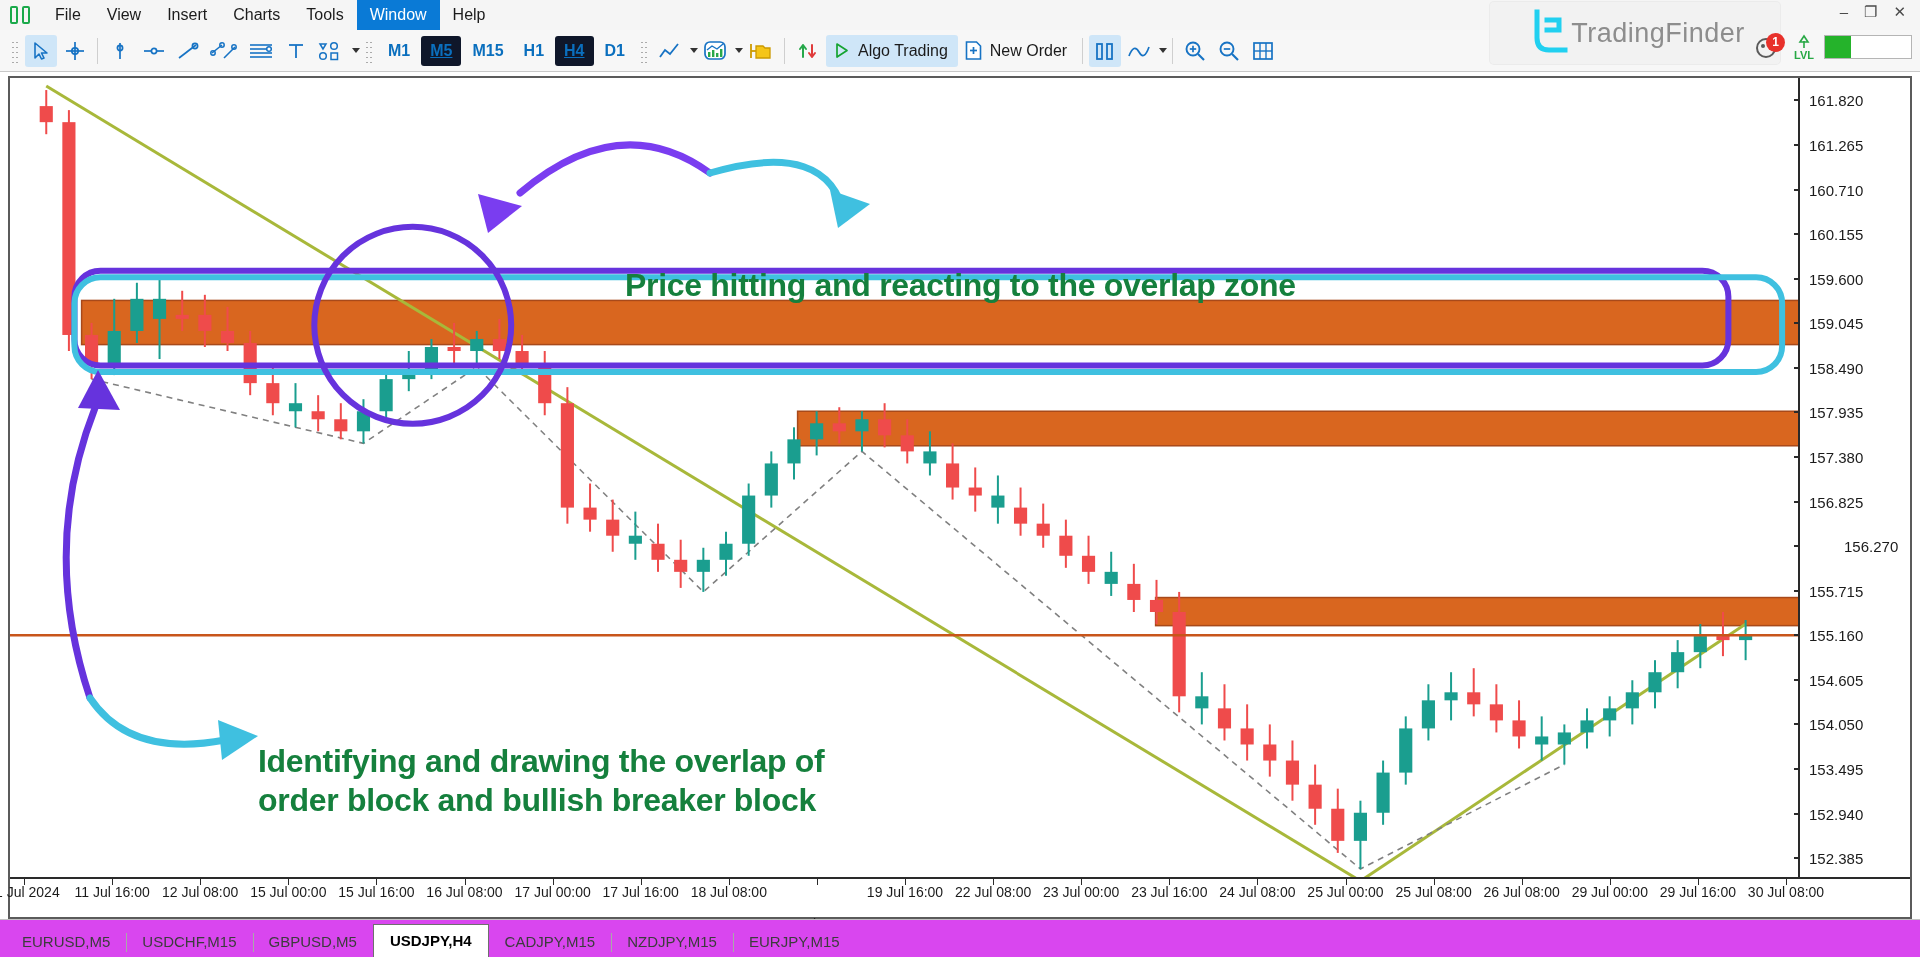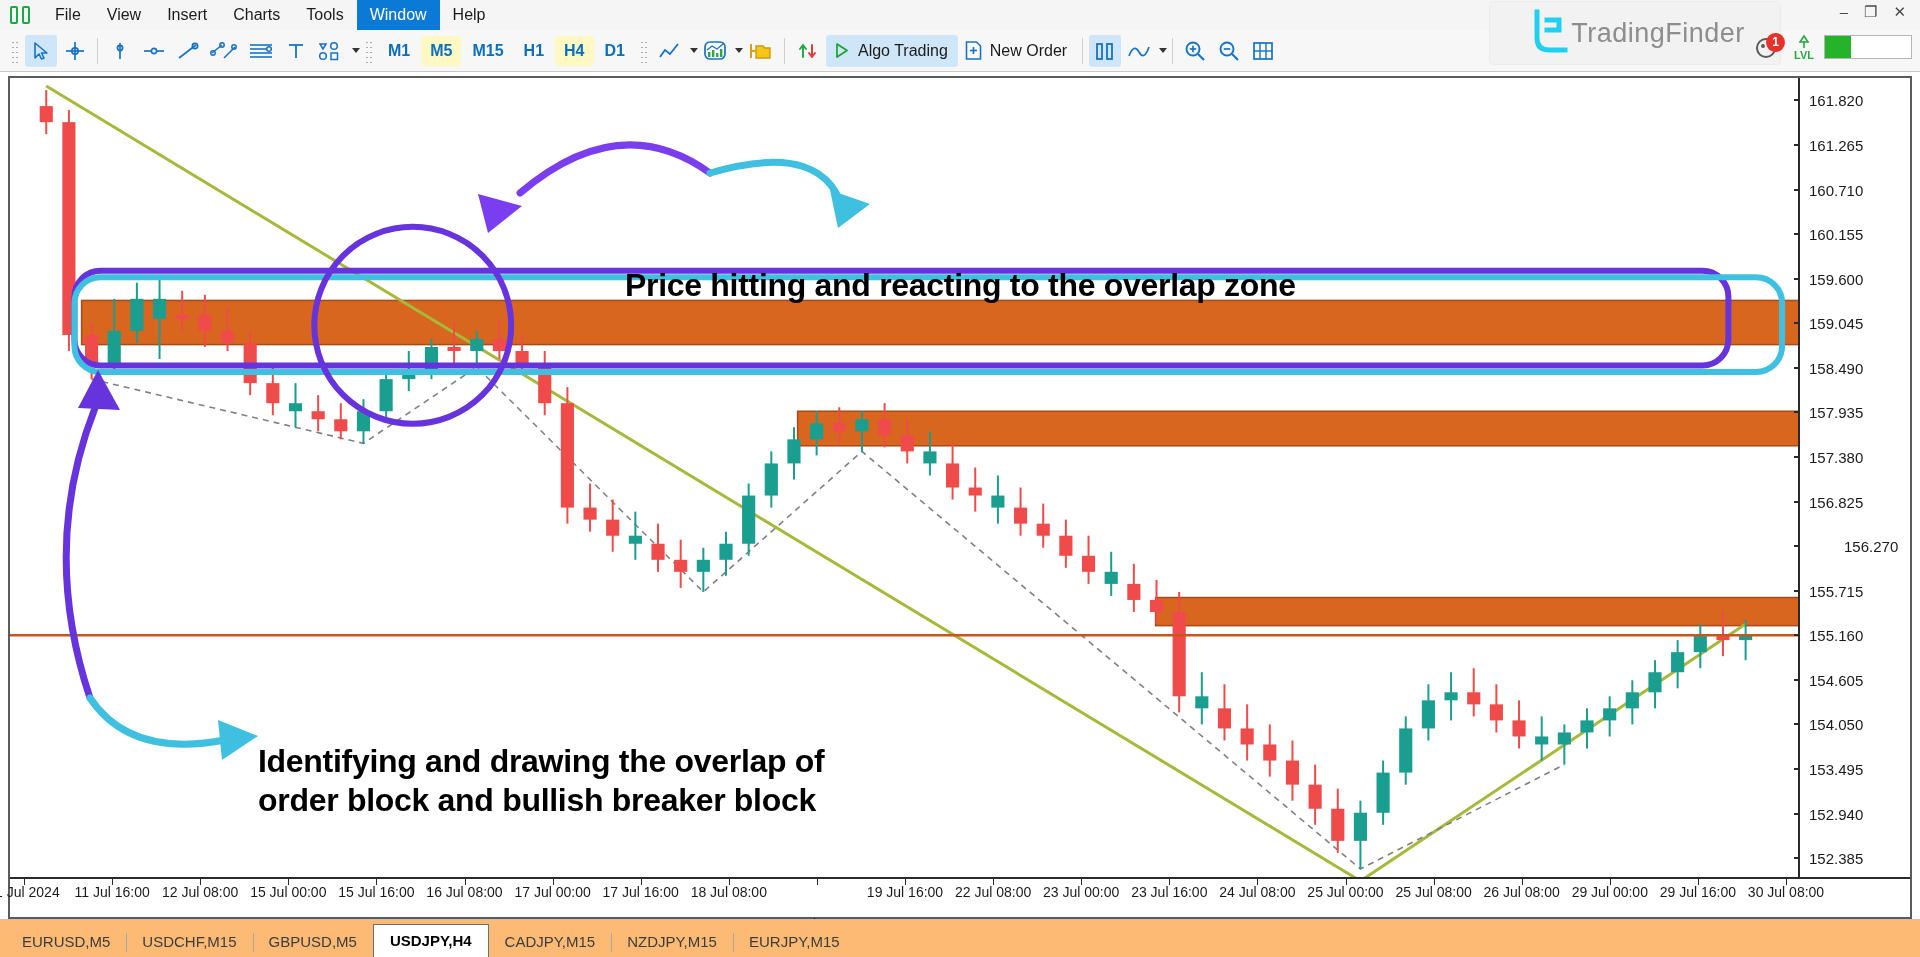--- a/index.html
+++ b/index.html
@@ -32,21 +32,21 @@
   }
   .tb-btn{
     height:32px;min-width:32px;display:flex;align-items:center;justify-content:center;
     border-radius:3px;cursor:pointer;margin:0 1px;padding:0 3px;box-sizing:border-box;
   }
   .tb-btn.sel{background:#cfe6f8;}
   .tf-btn{
     height:30px;padding:0 9px;display:flex;align-items:center;justify-content:center;
     font-size:16px;color:#0a6fbe;font-weight:600;border-radius:3px;cursor:pointer;margin:0 1px;
   }
-  .tf-btn.sel{background:#fef9c3;}
+  .tf-btn.sel{background:#0f172a;text-decoration:underline;}
   .grip{
     width:8px;height:26px;margin:0 5px;
     background-image:radial-gradient(circle, #9d9d9d 1px, transparent 1px);
     background-size:4px 5px;background-position:0 2px;opacity:.85;flex:none;
   }
   .tb-sep{width:1px;height:26px;background:#cfcfcf;margin:0 5px;flex:none;}
   .wide-btn{
     height:32px;padding:0 10px 0 6px;display:flex;align-items:center;gap:7px;
     font-size:16px;color:#1b1b1b;border-radius:3px;cursor:pointer;white-space:nowrap;
   }
@@ -101,28 +101,28 @@
     border-top:2px solid #2a2a2a;
   }
   .t-lab{
     position:absolute;top:5px;font-size:14px;color:#1b1b1b;
     transform:translateX(-50%);white-space:nowrap;
   }
   .t-tick{position:absolute;top:0;width:1px;height:6px;background:#2a2a2a;}
 
   
   .annot{
-    position:absolute;font-size:32px;font-weight:bold;color:#000000;
+    position:absolute;font-size:32px;font-weight:bold;color:#15803d;
     line-height:1.22;white-space:pre;letter-spacing:-.3px;z-index:7;
   }
 
   
   .tabbar{
     position:absolute;left:0;bottom:0;width:1920px;height:38px;
-    background:#fdba74;border-top:1px solid #c2c2c2;display:flex;align-items:flex-end;
+    background:#d946ef;border-top:1px solid #c2c2c2;display:flex;align-items:flex-end;
     padding-left:6px;box-sizing:border-box;
   }
   .ctab{
     height:30px;line-height:30px;padding:0 16px;font-size:15px;color:#3c3c3c;
     white-space:nowrap;cursor:pointer;position:relative;
   }
   .ctab + .ctab::before{
     content:"";position:absolute;left:0;top:6px;height:19px;width:1px;background:#a9a9a9;
   }
   .ctab.active{

